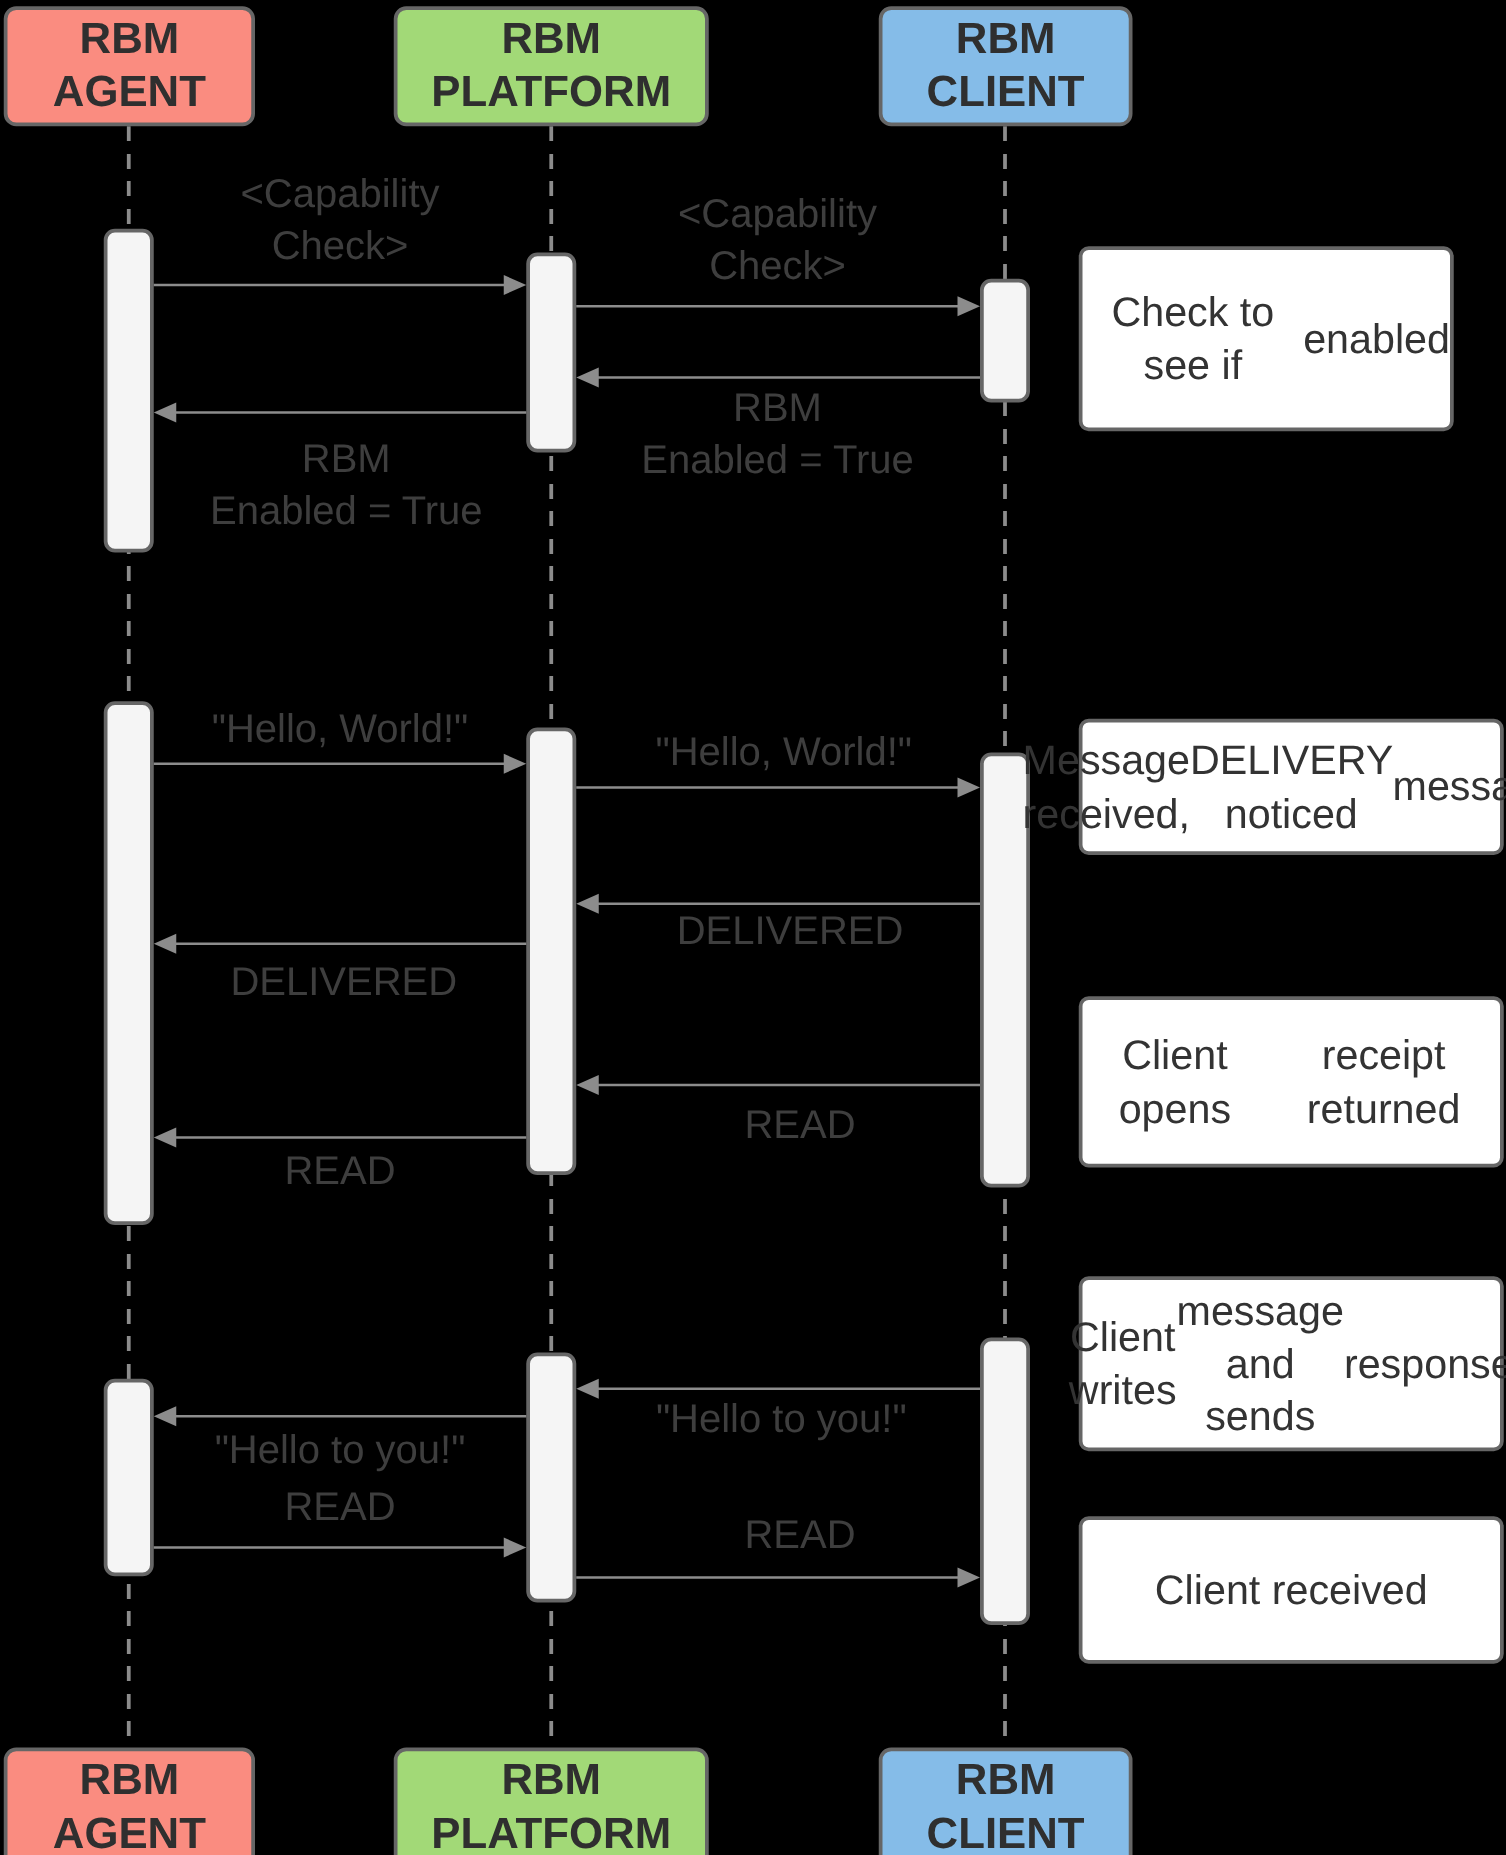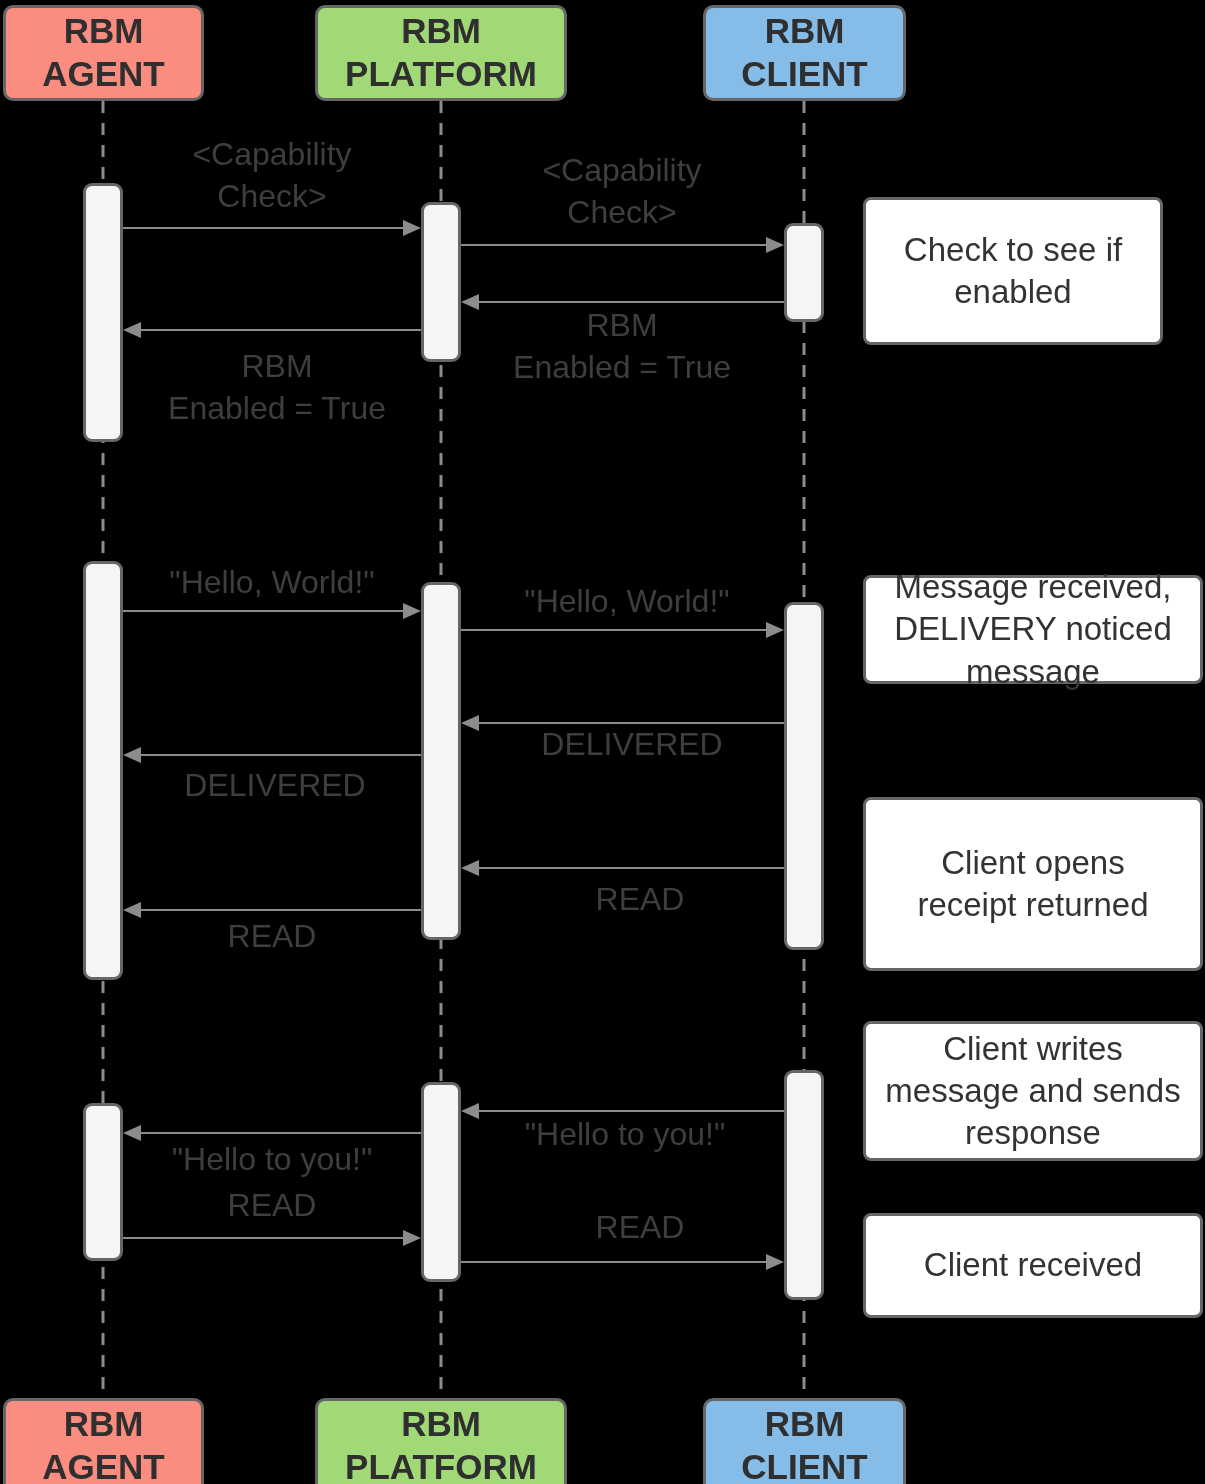--- a/index.html
+++ b/index.html
@@ -24,21 +24,21 @@
   .ahead{position:absolute;width:0;height:0;border-top:8px solid transparent;border-bottom:8px solid transparent;}
   .ahead.right{border-left:18px solid #8c8c8c;}
   .ahead.left{border-right:18px solid #8c8c8c;}
   .msg{
     position:absolute;transform:translate(-50%,-50%);color:#3e3e3e;
     font-size:32px;line-height:1.3;text-align:center;white-space:nowrap;
   }
   .note{
     position:absolute;box-sizing:border-box;background:#fff;border:3px solid #666;border-radius:8px;
     color:#333;font-size:33px;line-height:1.28;text-align:center;
-    display:flex;flex-direction:column;align-items:center;justify-content:center;
+    display:flex;flex-direction:row;align-items:center;justify-content:center;
   }
 </style>
 </head>
 <body>
 
 <div id="canvas">
     <div class="lifeline" style="left: 103px; top: 101px; height: 1297px;"></div>
     <div class="lifeline" style="left: 441px; top: 101px; height: 1297px;"></div>
     <div class="lifeline" style="left: 804px; top: 101px; height: 1297px;"></div>
     <div class="actor" style="left: 3px; top: 5px; width: 201px; height: 96px; background: rgb(250, 140, 128);">
@@ -150,25 +150,25 @@
     </div>
     <div class="note" style="left: 863px; top: 197px; width: 300px; height: 148px;">
       <div>Check to see if</div>
       <div>enabled</div>
     </div>
     <div class="note" style="left: 863px; top: 575px; width: 340px; height: 109px;">
       <div>Message received,</div>
       <div>DELIVERY noticed</div>
       <div>message</div>
     </div>
-    <div class="note" style="left: 863px; top: 797px; width: 340px; height: 174px;">
+    <div class="note" style="left: 863px; top: 797px; width: 340px; height: 137px;">
       <div>Client opens</div>
       <div>receipt returned</div>
     </div>
     <div class="note" style="left: 863px; top: 1021px; width: 340px; height: 140px;">
       <div>Client writes</div>
       <div>message and sends</div>
       <div>response</div>
     </div>
-    <div class="note" style="left: 863px; top: 1213px; width: 340px; height: 105px;">
+    <div class="note" style="left: 863px; top: 1213px; width: 340px; height: 118px;">
       <div>Client received</div>
     </div>
   </div>
 
 </body></html>

